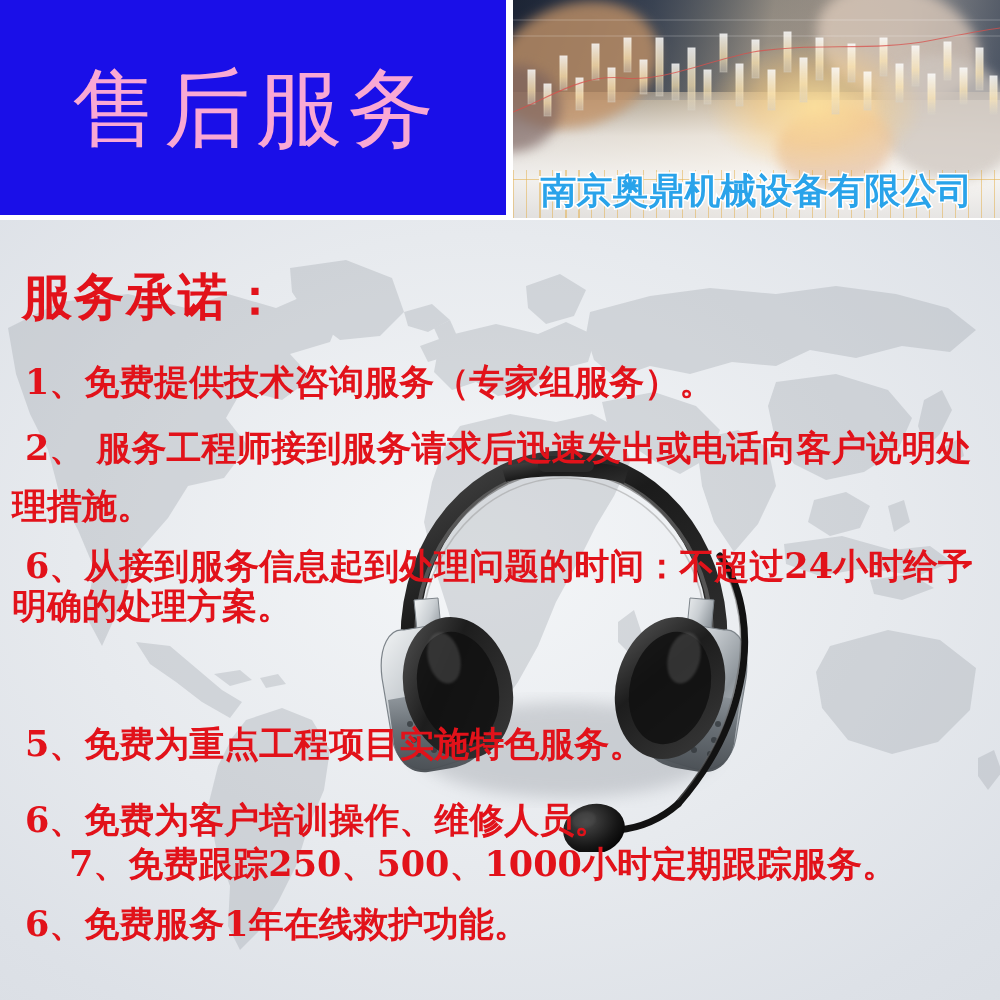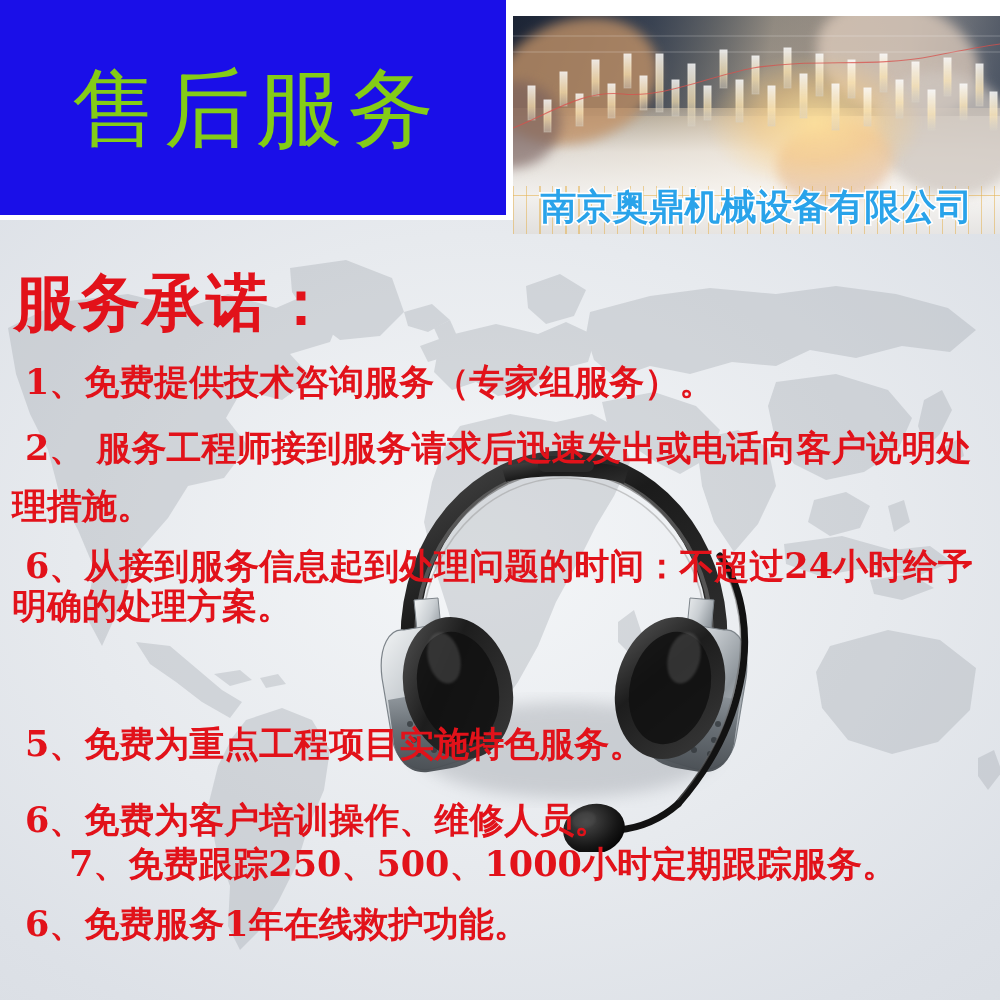--- a/index.html
+++ b/index.html
@@ -22,33 +22,33 @@
   #top-banner{
     position:absolute; left:0; top:0; width:1000px; height:220px;
     background:#ffffff;
   }
   #title-box{
     position:absolute; left:0; top:0; width:506px; height:215px;
     background:#1a0fe8;
     display:flex; align-items:center; justify-content:center;
   }
   #title-text{
-    color:#84cc16;
+    color:#f9a8d4;
     font-family:"DejaVu Serif","Liberation Serif",serif;
     font-size:86px;
     font-weight:400;
     letter-spacing:6px;
     line-height:1;
     text-indent:6px;
     white-space:nowrap;
   }
 
   
   #photo-box{
-    position:absolute; left:513px; top:16px; width:487px; height:218px;
+    position:absolute; left:513px; top:0; width:487px; height:218px;
     overflow:hidden;
     background:linear-gradient(120deg,#2b3445 0%,#4a5161 14%,#8a8578 34%,#cbb79c 52%,#efe2cf 68%,#cfd6dd 88%,#aeb6c1 100%);
   }
   
   #photo-box .scr{
     position:absolute; left:0; top:0; width:100%; height:46%;
     background:linear-gradient(100deg,rgba(26,34,50,.88) 0%,rgba(40,52,72,.72) 28%,rgba(95,99,110,.35) 52%,rgba(60,70,88,.55) 78%,rgba(30,40,58,.75) 100%);
   }
   
   #photo-box .desk{
@@ -107,22 +107,22 @@
     position:absolute; left:352px; top:432px; width:420px; height:420px;
   }
   #headset svg{ width:100%; height:100%; display:block; }
 
   
   #content{
     position:absolute; left:0; top:250px; width:1000px; height:750px;
     color:#e2121a;
   }
   #promise-heading{
-    position:absolute; left:14px; top:22px;
-    font-size:62px; font-weight:bold; line-height:1;
+    position:absolute; left:22px; top:22px;
+    font-size:50px; font-weight:bold; line-height:1;
     letter-spacing:2px;
     color:#e2121a;
     white-space:nowrap;
   }
   .svc-line{
     position:absolute; left:0; width:1000px;
     font-size:35px; line-height:1;
     font-weight:bold;
     color:#e2121a;
     white-space:nowrap;

